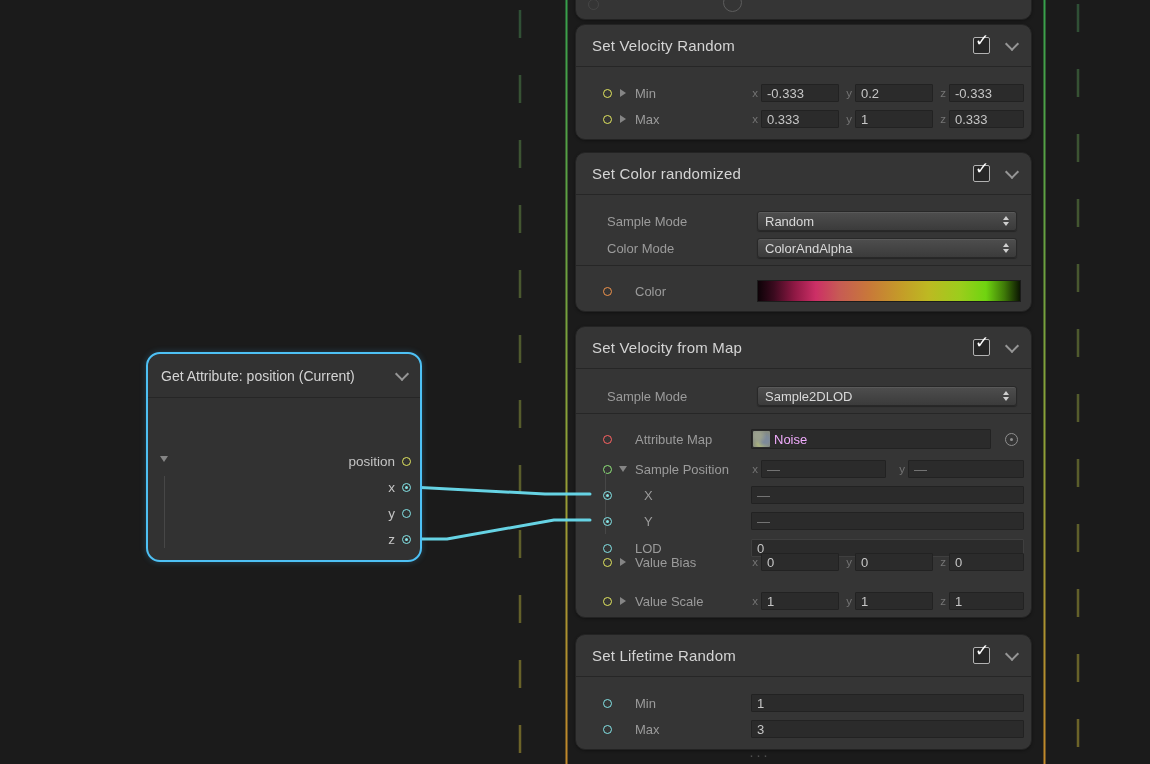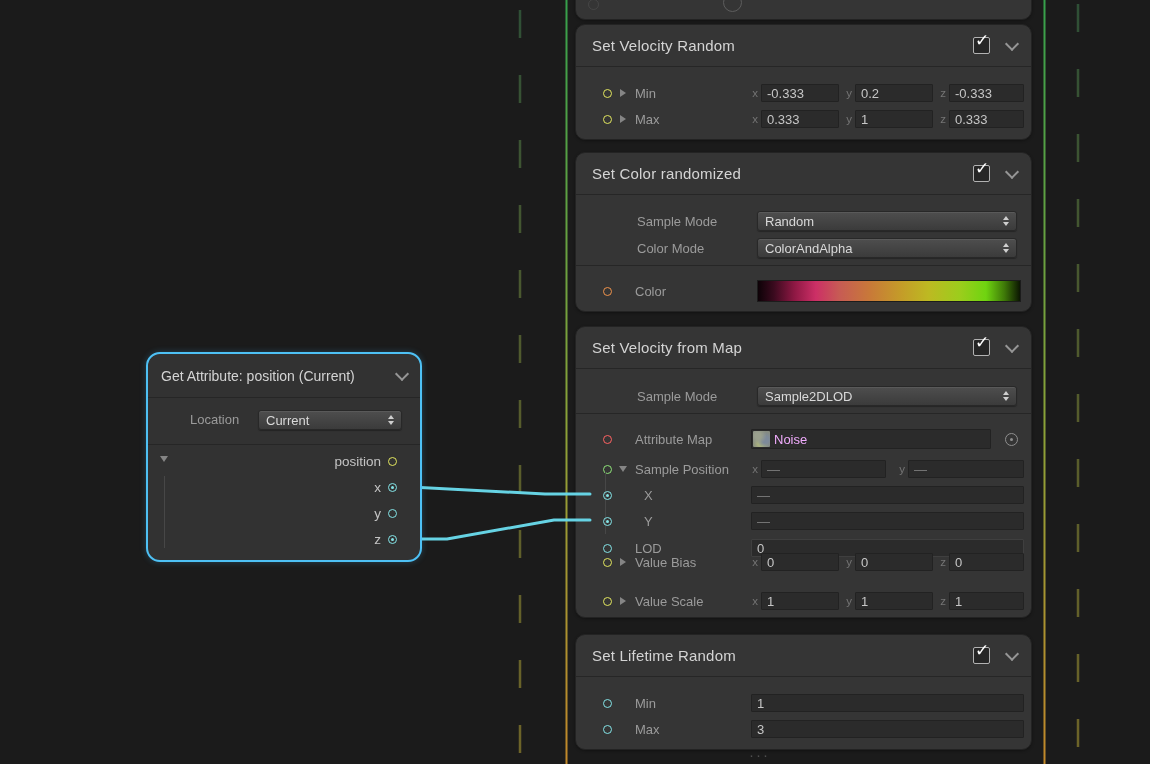--- a/index.html
+++ b/index.html
@@ -50,21 +50,21 @@
     display:flex; align-items:center; justify-content:center;
   }
   .port.filled::after{content:""; width:3px; height:3px; border-radius:50%; background:var(--pc);}
   .pc-float{--pc:var(--port_float);} .pc-vec3{--pc:var(--port_vec3);}
   .pc-vec2{--pc:var(--port_vec2);} .pc-grad{--pc:var(--port_gradient);}
   .pc-tex{--pc:var(--port_texture);}
   .tri-slot{width:12px; margin-left:5px; display:flex; justify-content:center;}
   .tri-right{width:0;height:0;border-left:6px solid #858585;border-top:4px solid transparent;border-bottom:4px solid transparent;}
   .tri-down{width:0;height:0;border-top:6px solid #858585;border-left:4px solid transparent;border-right:4px solid transparent;}
   .row .row-label{margin-left:6px;}
-  .row.noport{padding-left:61px;}
+  .row.noport{padding-left:31px;}
   .row.sub .row-label{margin-left:32px;}
 
   .fields3{position:absolute; left:175px; width:273px; display:flex; align-items:center;}
   .axis{width:7px; margin-right:3px; font-size:11.5px; color:var(--axis_label); text-align:right;}
   .field{
     height:18px; background:var(--field_bg); border:1px solid var(--field_border);
     border-radius:1px; display:flex; align-items:center; padding:0 5px;
     font-size:13px; color:var(--value_text); box-sizing:border-box; overflow:hidden;
   }
   .fields3 .f{width:78px; margin-right:6px;} .fields3 .f:last-child{width:75px; margin-right:0;}
@@ -111,21 +111,21 @@
   .node-header{
     position:absolute; left:0; right:0; top:0; height:44px;
     display:flex; align-items:center; padding:0 13px; box-sizing:border-box;
     border-bottom:1px solid var(--divider);
   }
   .node-title{flex:1; font-size:14px; color:var(--header_text);}
   .node .settings{position:absolute; left:0; right:0; top:44px; height:46px; border-bottom:1px solid var(--divider);}
   .node .settings .row-label{position:absolute; left:42px; top:14px; margin:0;}
   .outrow{
     position:absolute; left:0; right:0; height:26px;
-    display:flex; align-items:center; justify-content:flex-end; padding-right:23px; box-sizing:border-box;
+    display:flex; align-items:center; justify-content:flex-end; padding-right:9px; box-sizing:border-box;
   }
   .outrow .row-label{color:#c4c4c4; font-size:13.5px; margin:0 7px 0 0;}
 
   .dots{position:absolute; left:749px; top:746px; color:#4f4f4f; font-size:15px; letter-spacing:2px;}
   .faint{opacity:.5;}
 </style>
 </head>
 <body>
 
 <div class="canvas">
@@ -382,30 +382,20 @@
   <svg class="layer">
     <polyline points="411,487 545,494 590,494" fill="none" stroke-width="3" stroke-linejoin="round" stroke-linecap="round" stroke="#66d3e4"></polyline>
     <polyline points="411,539 447,539 554,520 590,520" fill="none" stroke-width="3" stroke-linejoin="round" stroke-linecap="round" stroke="#66d3e4"></polyline>
   </svg>
 
   <div class="node">
     <div class="node-header">
       <span class="node-title">Get Attribute: position (Current)</span>
       <span class="chevron"></span>
     </div>
-    <div class="settings">
-      <span class="row-label">Location</span>
-      <div class="dropdown" style="left:110px; top:12px; width:144px;">
-        <span>Current</span>
-        <span class="popup-icon">
-            <i class="up"></i>
-            <i class="down"></i>
-          </span>
-      </div>
-    </div>
     <span style="position:absolute; left:12px; top:102px;" class="tri-down"></span>
     <div class="indent-line" style="left:16px; top:122px; height:72px;"></div>
     <div class="outrow" style="top:94px">
       <span class="row-label">position</span>
       <span class="port pc-vec3"></span>
     </div>
     <div class="outrow" style="top:120px">
       <span class="row-label">x</span>
       <span class="port pc-float filled"></span>
     </div>

